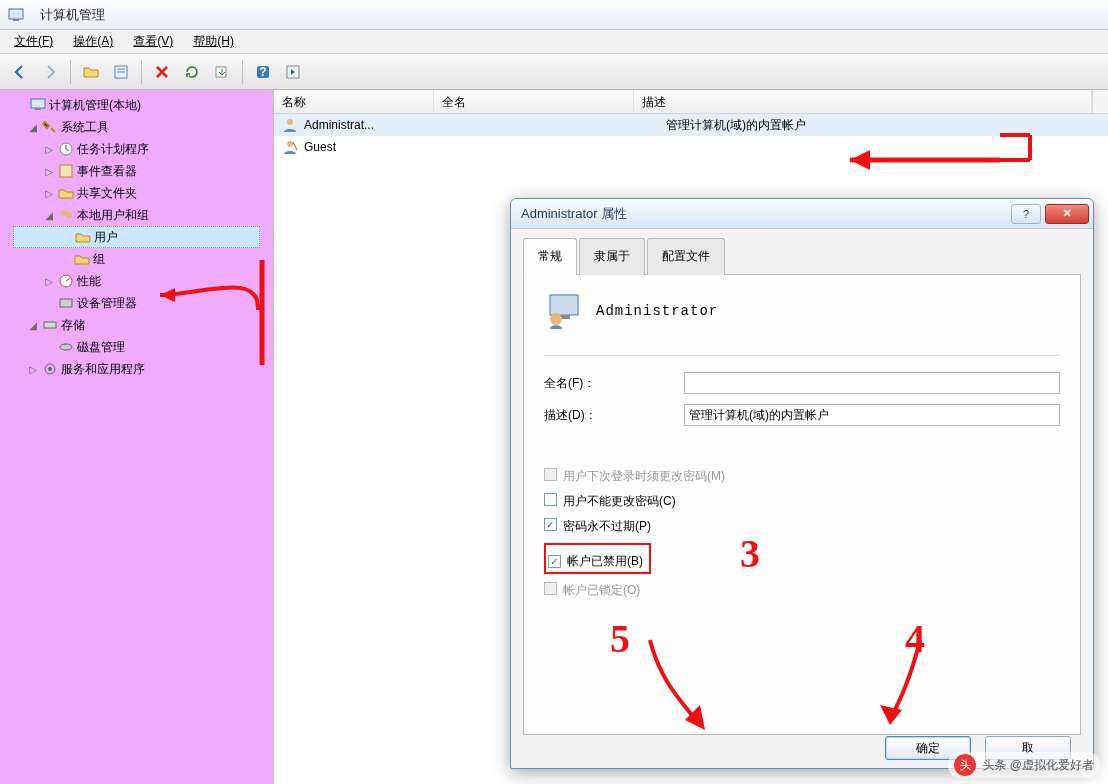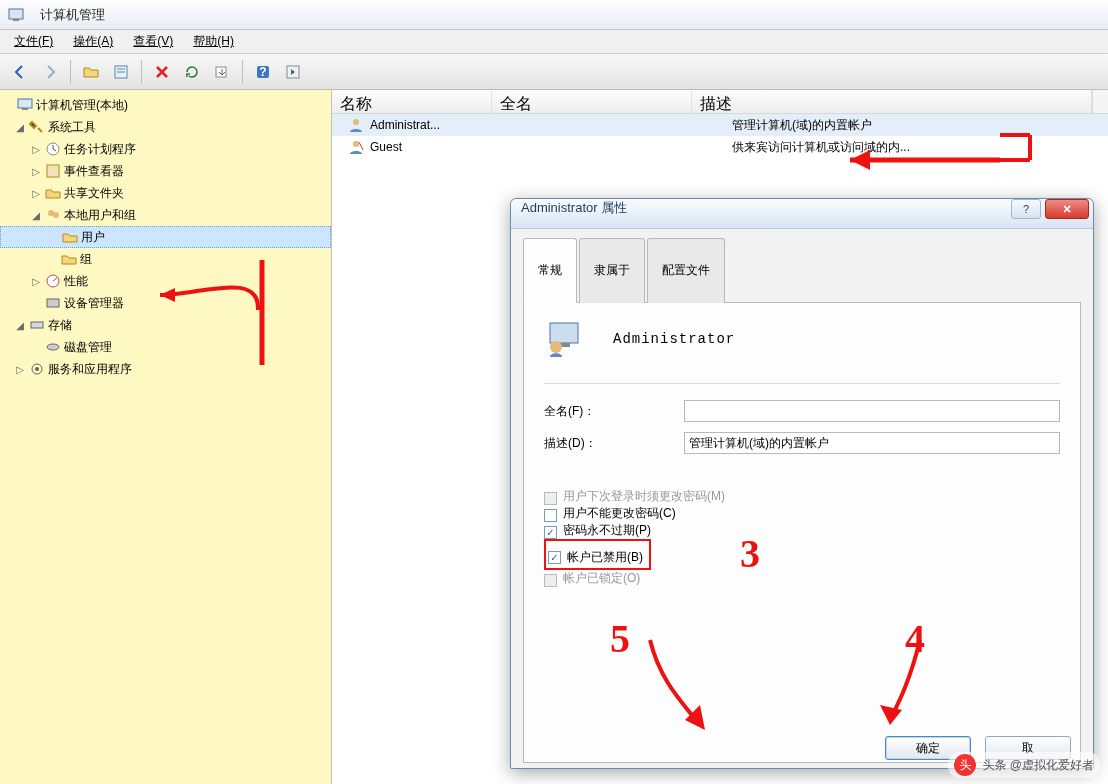--- a/index.html
+++ b/index.html
@@ -16,66 +16,66 @@
 
     
     .toolbar { height: 36px; background: linear-gradient(#f8f8f8, #e3e3e3); border-bottom: 1px solid #bcbcbc; display: flex; align-items: center; padding: 0 6px; gap: 2px; }
     .tbtn { width: 28px; height: 28px; display: flex; align-items: center; justify-content: center; border: 1px solid transparent; border-radius: 2px; cursor: default; }
     .tsep { width: 1px; height: 24px; background: #bfbfbf; margin: 0 4px; }
 
     
     .main { display: flex; height: calc(100% - 90px); position: relative; }
 
     
-    .tree-panel { width: 332px; border-right: 1px solid #c0c0c0; padding: 4px 0; overflow: auto; background: #fef9c3; }
+    .tree-panel { width: 274px; border-right: 1px solid #c0c0c0; padding: 4px 13px; overflow: auto; background: #f0abfc; }
     .node { display: flex; align-items: center; height: 22px; gap: 3px; padding-left: 2px; cursor: default; }
     .node.selected { background: #cde6ff; border: 1px dotted #6aa0d8; }
     .expander { width: 12px; display: inline-flex; justify-content: center; color: #6b6b6b; font-size: 10px; }
     .node-icon { width: 16px; height: 16px; display: inline-flex; align-items: center; justify-content: center; }
     .indent-1 { padding-left: 14px; }
     .indent-2 { padding-left: 30px; }
     .indent-3 { padding-left: 46px; }
 
     
     .list-panel { flex: 1; position: relative; }
     .list-header { display: flex; height: 24px; border-bottom: 1px solid #d7d7d7; background: linear-gradient(#fcfcfc,#eeeeee); }
-    .col { padding: 4px 8px; border-right: 1px solid #e2e2e2; font-size: 16px; }
+    .col { padding: 4px 8px; border-right: 1px solid #e2e2e2; font-size: 12px; }
     .col-name { width: 160px; }
     .col-full { width: 200px; }
     .col-desc { flex: 1; }
     .right-gutter { width: 16px; border-left: 1px solid #d7d7d7; background: #f5f5f5; }
     .list-body { }
-    .row { display: flex; align-items: center; height: 22px; padding-left: 16px; gap: 6px; }
+    .row { display: flex; align-items: center; height: 22px; padding-left: 8px; gap: 6px; }
     .row.sel { background: #e4eef8; }
     .row-icon { width: 16px; height: 16px; }
     .cell-name { width: 146px; }
     .cell-full { width: 200px; }
     .cell-desc { flex: 1; padding-left: 4px; }
 
     
     .dialog { position: absolute; left: 510px; top: 198px; width: 584px; height: 571px; background: #f2f2f2; border: 1px solid #6a8bb0; box-shadow: 0 4px 18px rgba(0,0,0,0.35); border-radius: 6px 6px 2px 2px; }
-    .dlg-titlebar { height: 30px; background: linear-gradient(#f9fcff, #d7e5f3); border-bottom: 1px solid #b8c9da; border-radius: 6px 6px 0 0; display: flex; align-items: flex-start; padding: 0 4px 0 10px; }
+    .dlg-titlebar { height: 30px; background: linear-gradient(#f9fcff, #d7e5f3); border-bottom: 1px solid #b8c9da; border-radius: 6px 6px 0 0; display: flex; align-items: center; padding: 0 4px 0 10px; }
     .dlg-title { flex: 1; font-size: 13px; color: #1c3b5a; }
     .dlg-btns { display: flex; gap: 4px; }
     .winbtn { width: 30px; height: 20px; border-radius: 3px; display: flex; align-items: center; justify-content: center; background: linear-gradient(#f6f9fc,#d8e3ee); border: 1px solid #9cb7cf; font-size: 11px; color: #2a4666; }
     .winbtn.close { background: linear-gradient(#f08b83,#d43c2c); border: 1px solid #a72a1d; color: #fff; font-weight: bold; width: 44px; }
 
     .tabs { position: relative; padding: 8px 12px 0 12px; }
     .tabstrip { display: flex; border-bottom: 1px solid #b9b9b9; }
-    .tab { padding: 23px 14px; border: 1px solid #b9b9b9; border-bottom: none; background: #e9e9e9; margin-right: 2px; position: relative; top: 1px; border-radius: 3px 3px 0 0; cursor: default; }
+    .tab { padding: 9px 14px; border: 1px solid #b9b9b9; border-bottom: none; background: #e9e9e9; margin-right: 2px; position: relative; top: 1px; border-radius: 3px 3px 0 0; cursor: default; }
     .tab.active { background: #fdfdfd; border-bottom: 1px solid #fdfdfd; }
     .tabbody { background: #fdfdfd; border: 1px solid #b9b9b9; border-top: none; padding: 16px 20px; height: 460px; position: relative; }
 
-    .user-row { display: flex; align-items: center; gap: 29px; margin-bottom: 24px; }
+    .user-row { display: flex; align-items: center; gap: 12px; margin-bottom: 24px; }
     .user-ico { width: 40px; height: 40px; }
     .form-row { display: flex; align-items: center; margin: 10px 0; }
     .form-label { width: 140px; }
     .form-input { flex: 1; border: 1px solid #a8bdd0; height: 22px; background: #fff; padding: 0 4px; }
 
-    .chk-row { display: flex; align-items: flex-end; gap: 6px; margin: 0 0; }
+    .chk-row { display: flex; align-items: flex-start; gap: 6px; margin: 8px 0; }
     .chk-row.disabled { color: #999; }
     .chk { width: 13px; height: 13px; border: 1px solid #7a9bbd; background: #fff; display: inline-flex; align-items: center; justify-content: center; font-size: 10px; color: #2a5da8; }
     .chk.disabled { border-color: #bbb; background: #eee; }
     .chk.checked::after { content: "✓"; }
     .highlight-box { border: 2px solid #e11; padding: 8px 6px 2px 2px; display: inline-flex; align-items: center; gap: 6px; }
 
     .dlg-footer { position: absolute; left: 0; right: 0; bottom: 8px; display: flex; justify-content: flex-end; gap: 14px; padding: 0 22px; }
     .btn { min-width: 86px; height: 24px; border: 1px solid #8aa7c2; border-radius: 3px; background: linear-gradient(#fefefe,#e2e9f0); display: flex; align-items: center; justify-content: center; cursor: default; }
     .btn.primary { border-color: #4f86c4; box-shadow: inset 0 0 0 1px #bcd6f0; }
 
@@ -317,21 +317,20 @@
       <div class="row">
         <span class="row-icon">
             <svg width="16" height="16">
               <circle cx="8" cy="5" r="3" fill="#e8b878"></circle>
               <path d="M2 15c0-4 12-4 12 0" fill="#5a8bc4"></path>
               <path d="M11 3l4 8" stroke="#c33" stroke-width="1"></path>
             </svg>
           </span>
         <span class="cell-name">Guest</span>
         <span class="cell-full"></span>
-        <span class="cell-desc">供来宾访问计算机或访问域的内...</span>
       </div>
     </div>
   </div>
 </div>
 
 <div class="dialog">
   <div class="dlg-titlebar">
     <span class="dlg-title">Administrator 属性</span>
     <div class="dlg-btns">
       <div class="winbtn">?</div>

